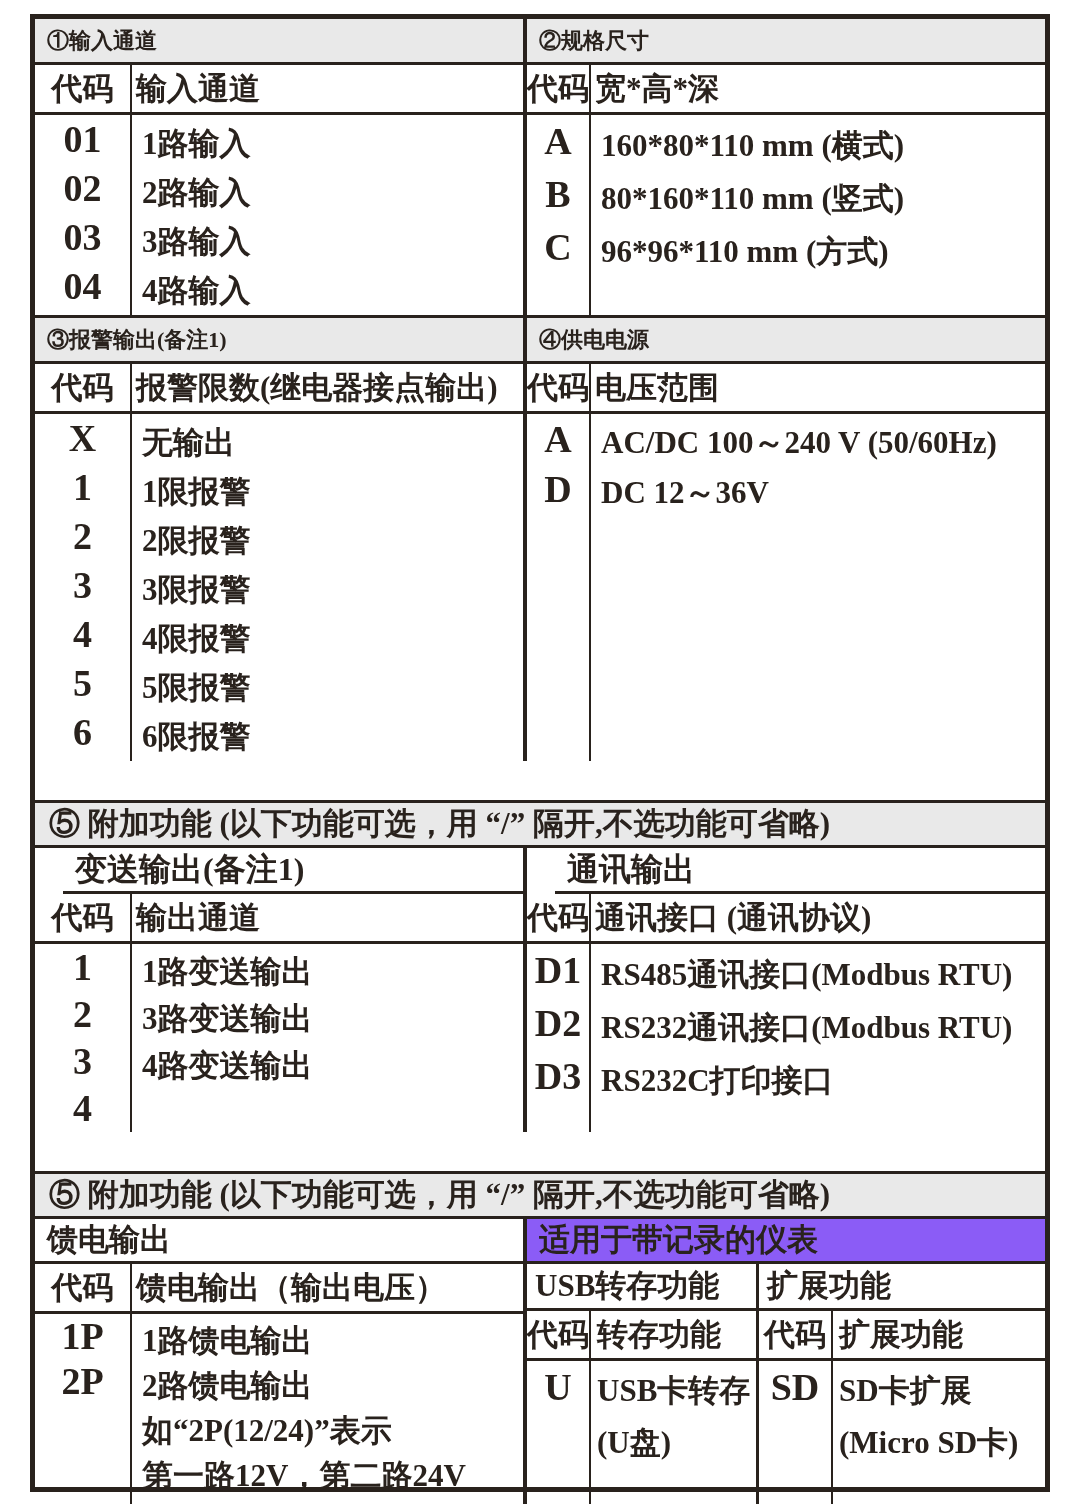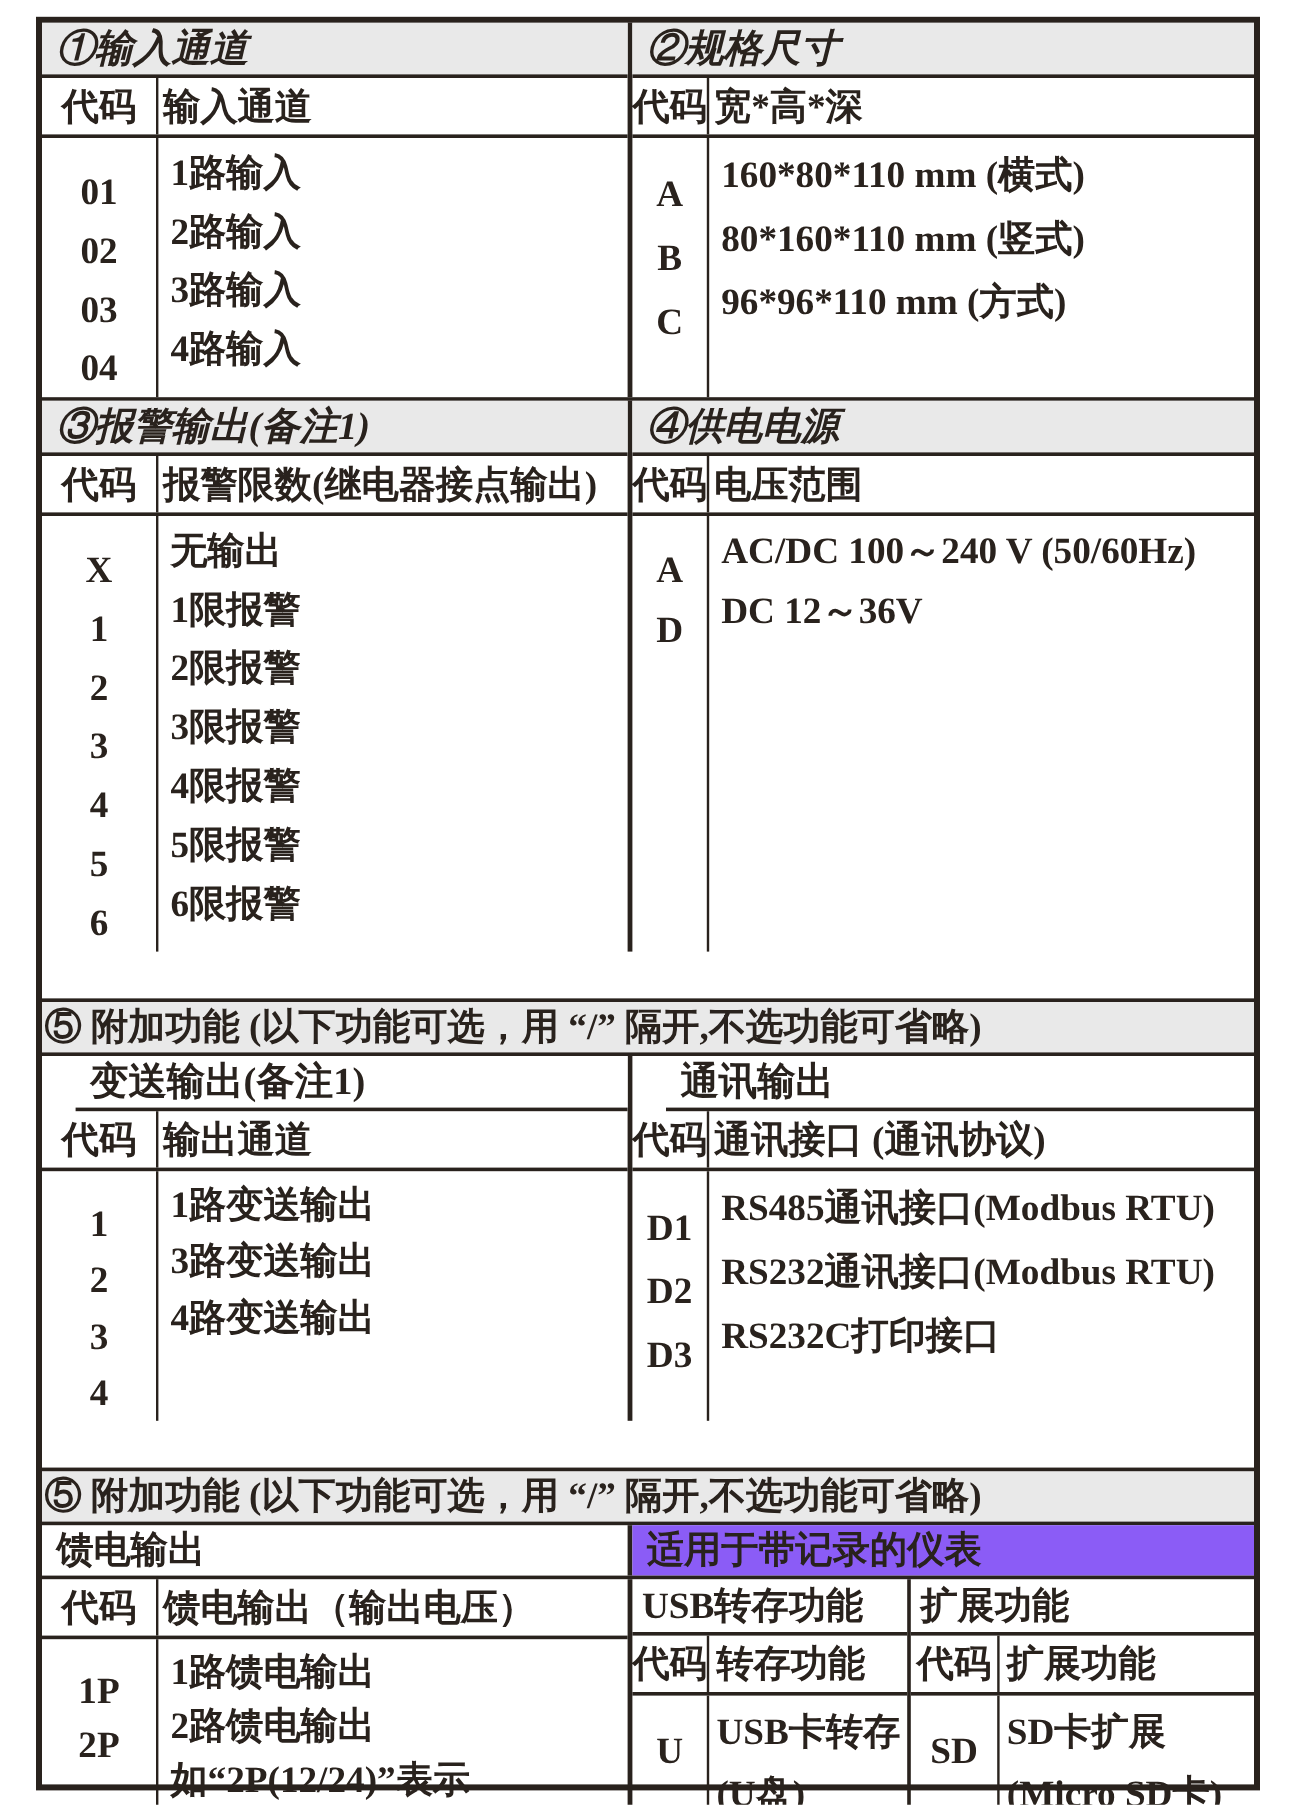--- a/index.html
+++ b/index.html
@@ -20,55 +20,54 @@
   .band { display:flex; flex-direction:row; }
   .bt   { border-top:3px solid #29221d; }
   .grow { flex:1; }
 
   .half-l { width:492px; border-right:4px solid #29221d; display:flex; flex-direction:column; }
   .half-r { flex:1; display:flex; flex-direction:column; }
 
   .sechdr {
     height:46px; background:#e9e9e9;
     display:flex; align-items:center;
-    padding-left:12px; font-size:32px;
+    padding-left:12px; font-size:22px;
     border-bottom:3px solid #29221d;
     white-space:nowrap;
-    font-style:italic;
   }
   .whitehdr {
     height:46px; background:#fff;
     display:flex; align-items:center;
     padding-left:12px; font-size:32px;
     border-bottom:3px solid #29221d;
     white-space:nowrap;
     margin-left:28px;
   }
   .grayband {
     background:#e9e9e9;
     display:flex; align-items:center;
-    padding-left:2px; font-size:31px;
+    padding-left:14px; font-size:31px;
     white-space:nowrap;
     margin-top:39px;
   }
   .subhdr { display:flex; flex-direction:row; border-bottom:3px solid #29221d; align-items:stretch; }
   .subhdr .cc {
     width:97px; border-right:2px solid #29221d; flex-shrink:0;
     display:flex; align-items:center; justify-content:center; font-size:31px;
   }
   .subhdr .cc.narrow { width:64px; }
   .subhdr .dc {
     flex:1; display:flex; align-items:center;
     padding-left:4px; font-size:31px; white-space:nowrap; overflow:hidden;
   } .h50 { height:50px; }
 
   .body { display:flex; flex-direction:row; flex:1; }
   .codecol {
     width:97px; border-right:2px solid #29221d; flex-shrink:0;
-    padding-top:20px; text-align:center; font-size:31px;
+    padding-top:0; text-align:center; font-size:38px;
   }
   .codecol.narrow { width:64px; }
   .codecol.w74 { width:74px; }
   .desccol { flex:1; padding:4px 0 0 10px; font-size:31px; overflow:hidden;border-radius:22px; }
   .line { white-space:nowrap; }
   .p49 .line { height:49px; line-height:49px; }
   .p53 .line { height:53px; line-height:53px; }
   .p50 .line { height:50px; line-height:50px; }
   .p47 .line { height:47px; line-height:47px; }
   .p45 .line { height:45px; line-height:45px; }

